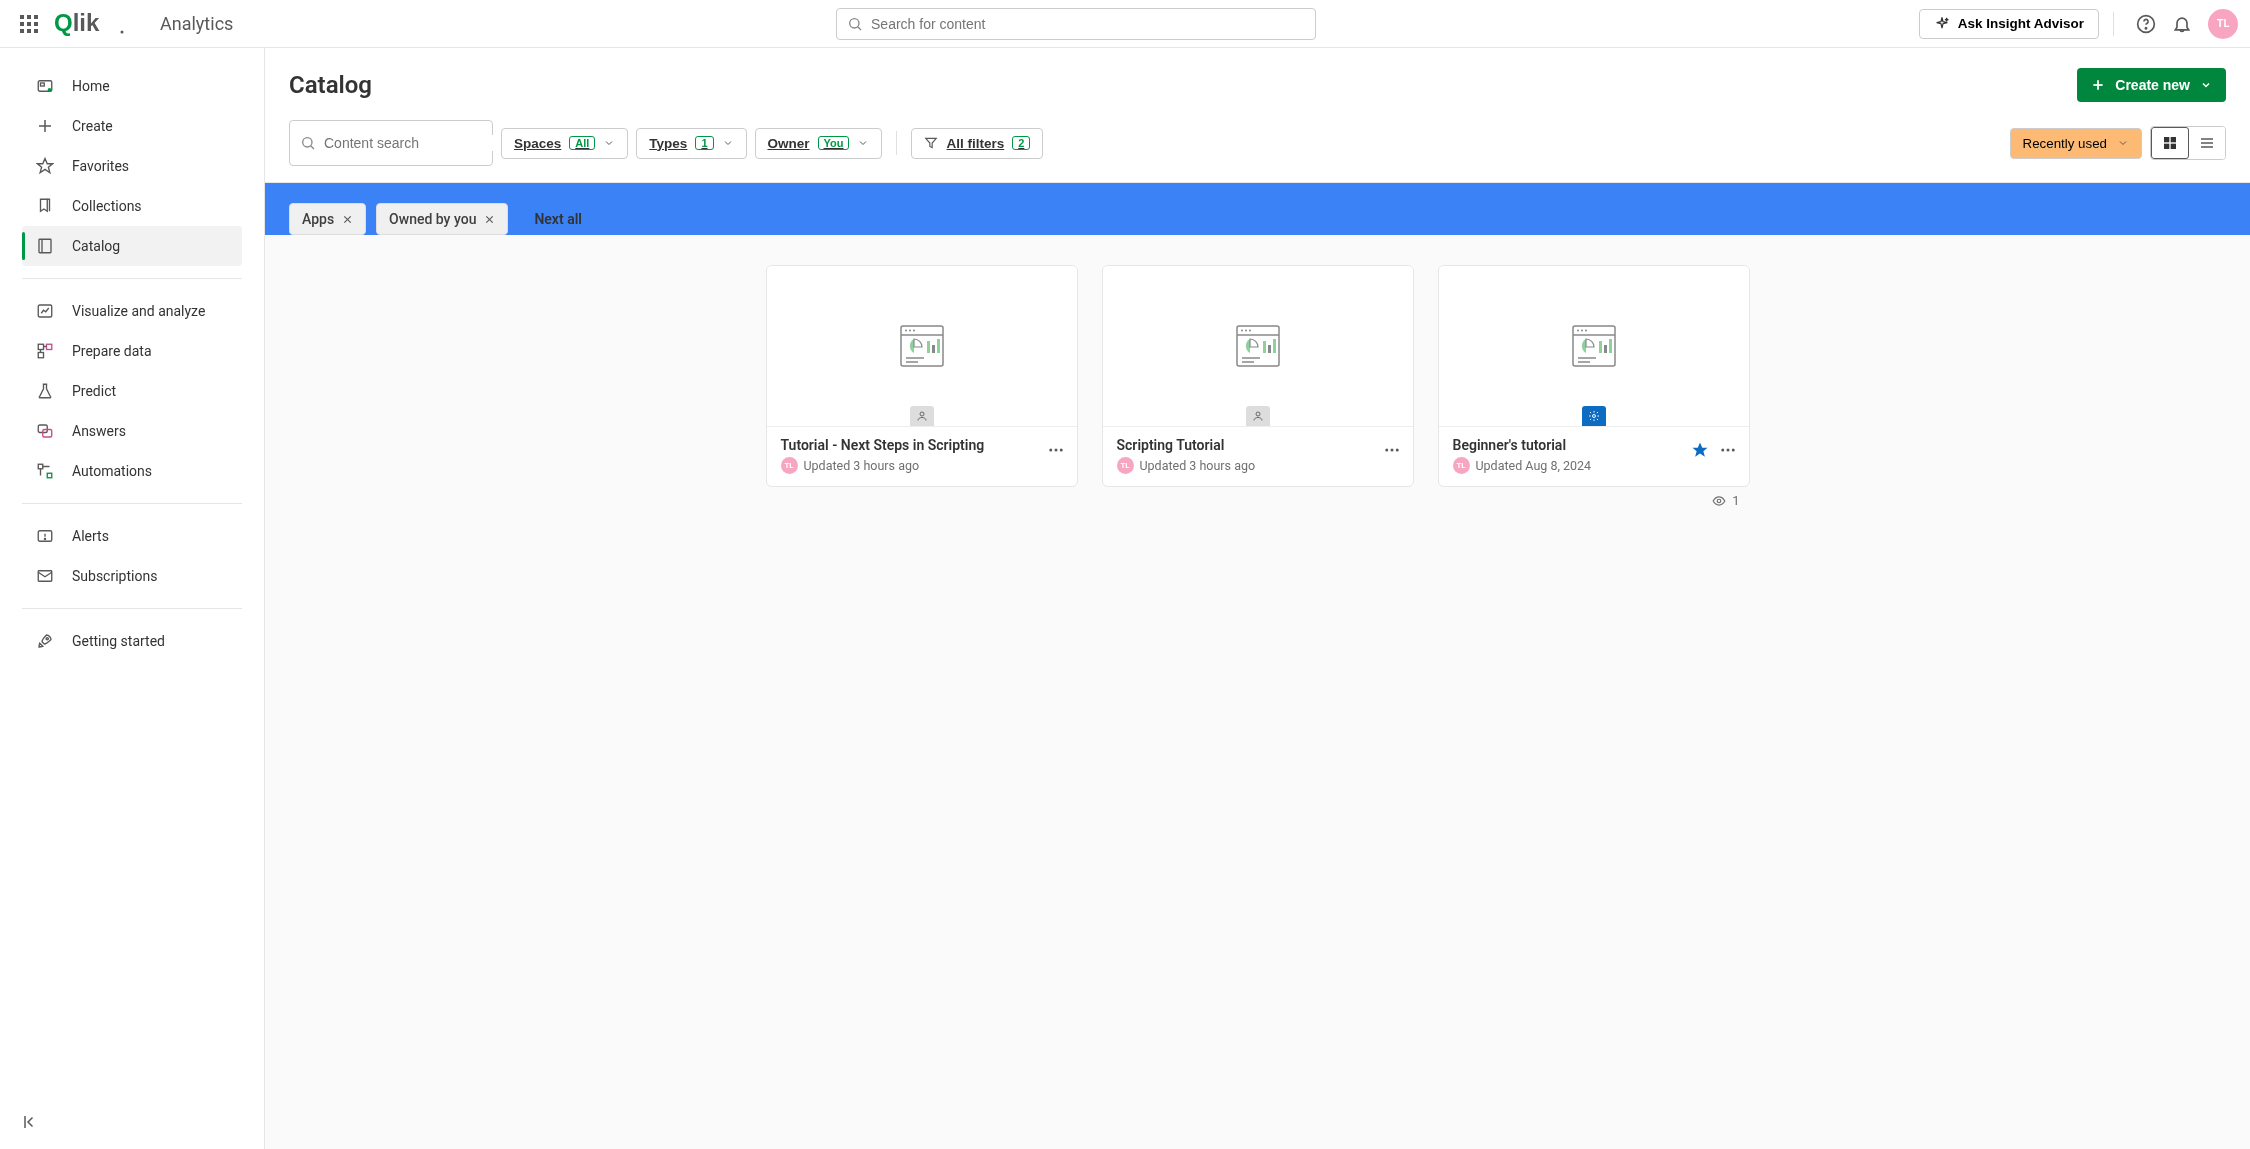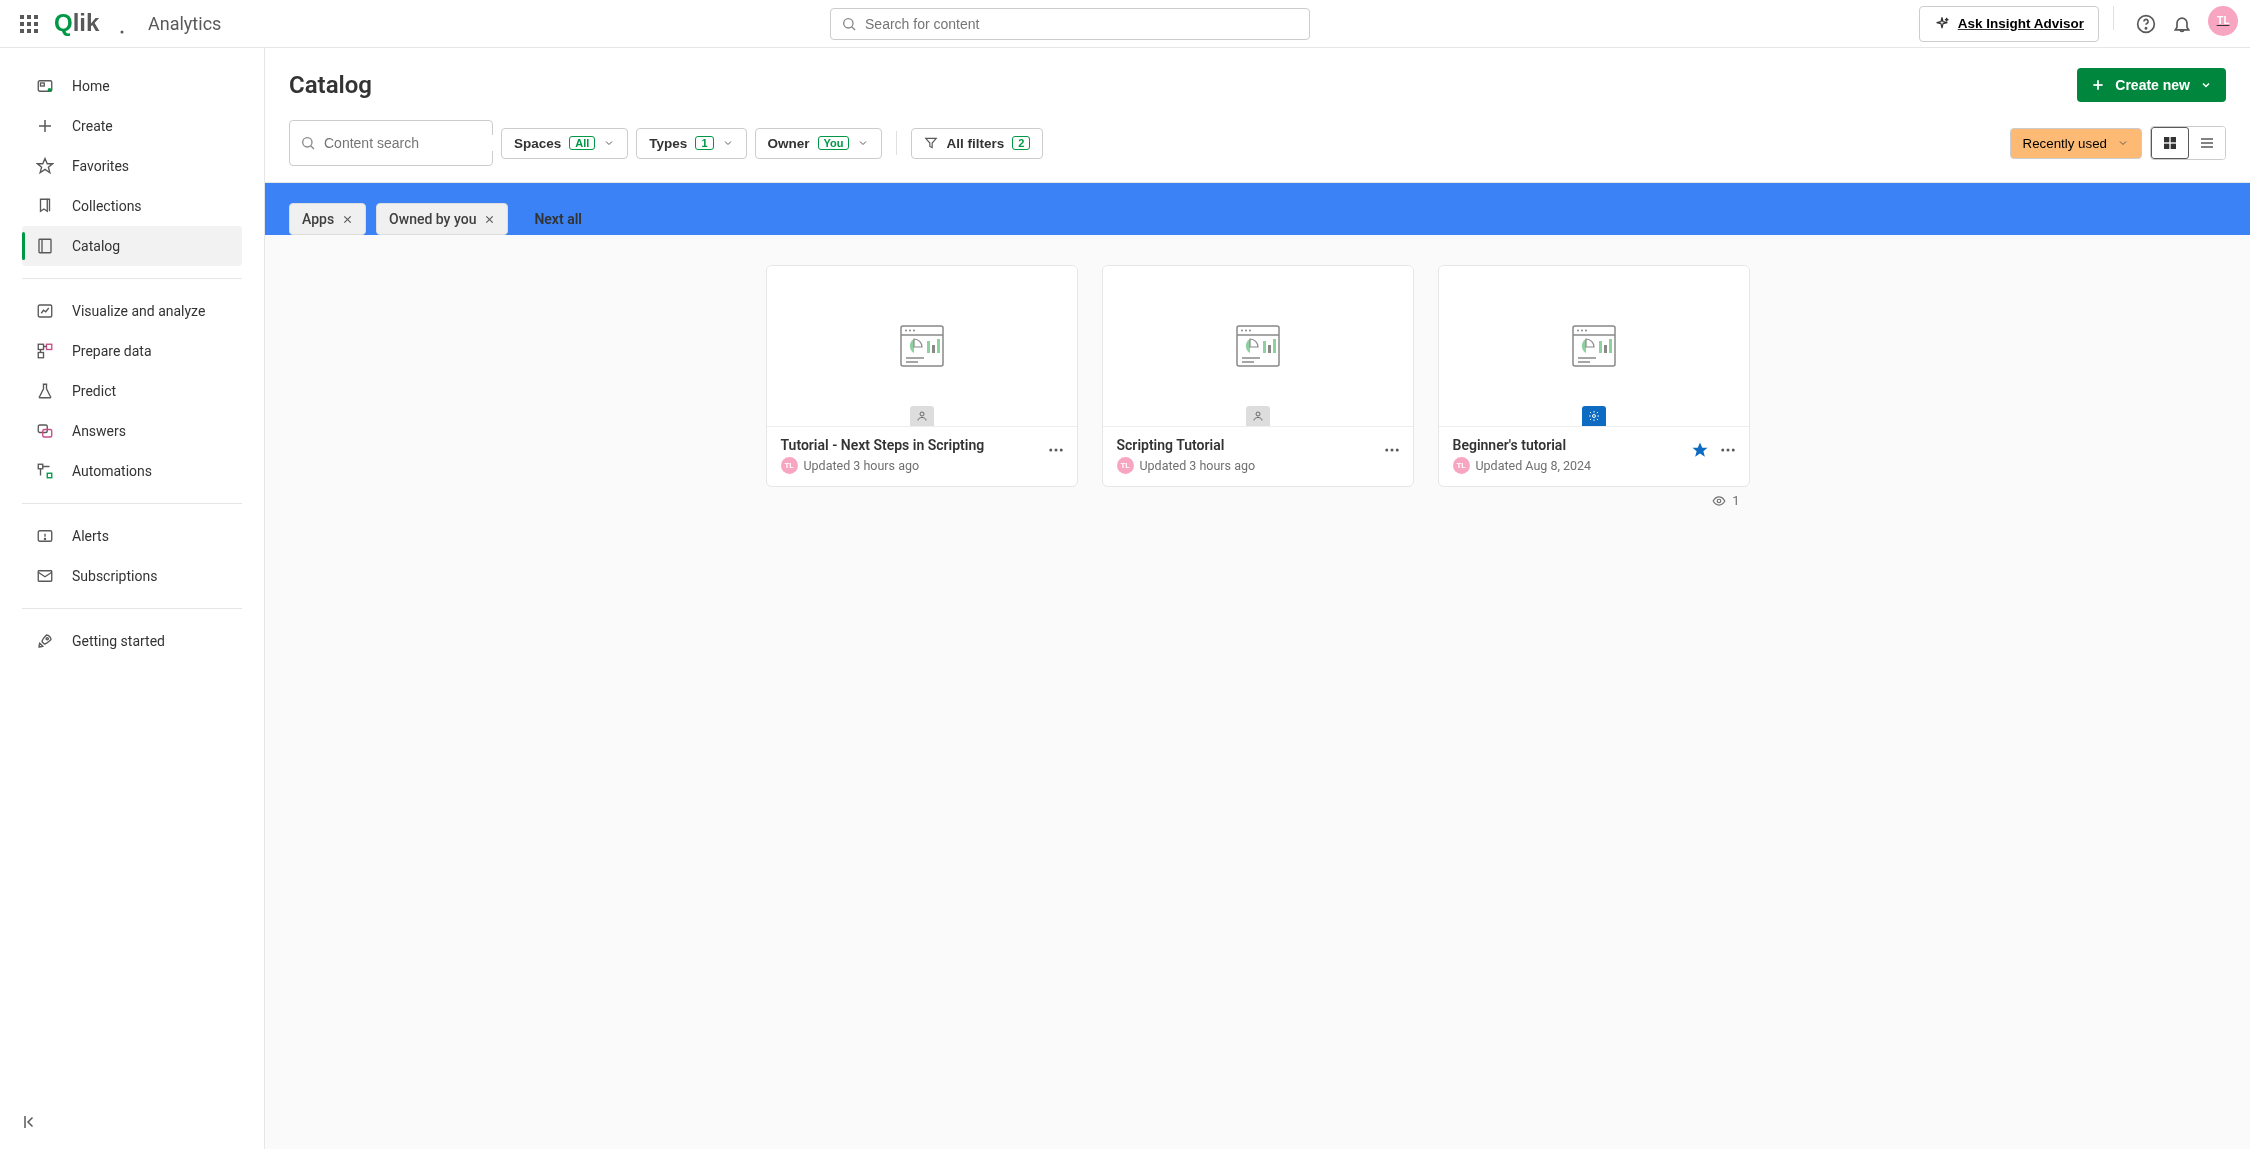--- a/index.html
+++ b/index.html
@@ -2,26 +2,26 @@
 <html><head>
   <meta charset="utf-8">
   <style>
     * { box-sizing: border-box; margin: 0; padding: 0; }
     body { font-family: -apple-system, BlinkMacSystemFont, "Segoe UI", Roboto, sans-serif; color: #333; font-size: 14px; background: #fff; }
     
     
     .header { display: flex; align-items: center; height: 48px; border-bottom: 1px solid #e6e6e6; padding: 0 12px; }
     .app-launcher { padding: 8px; cursor: pointer; }
     .logo { display: flex; align-items: center; margin-left: 8px; margin-right: 16px; }
-    .brand-name { font-size: 18px; color: #595959; margin-left: 6px; }
+    .brand-name { font-size: 18px; color: #595959; margin-left: 18px; }
     .header-spacer { flex: 1; }
     .search-container { width: 480px; margin: 0 auto; }
     .search-box { display: flex; align-items: center; height: 32px; border: 1px solid #ccc; border-radius: 4px; padding: 0 10px; background: #fff; }
     .search-box input { border: none; outline: none; flex: 1; font-size: 14px; margin-left: 8px; color: #666; }
-    .header-right { display: flex; gap: 0; text-decoration: underline; }
+    .header-right { display: flex; align-items: center; gap: 0; }
     .ask-btn { display: flex; align-items: center; gap: 8px; border: 1px solid #ccc; border-radius: 4px; padding: 6px 14px; background: #fff; cursor: pointer; font-weight: 600; font-size: 13.5px; }
     .header-divider { width: 1px; height: 24px; background: #e0e0e0; margin: 0 14px; }
     .header-icon-btn { padding: 8px; cursor: pointer; display: flex; align-items: center; justify-content: center; }
     .avatar { width: 30px; height: 30px; border-radius: 50%; background: #f8a5c2; display: flex; align-items: center; justify-content: center; color: #fff; font-size: 11px; font-weight: 600; margin-left: 8px; cursor: pointer; }
     
     
     .layout { display: flex; height: calc(100vh - 48px); }
     
     
     .sidebar { width: 265px; border-right: 1px solid #e6e6e6; padding: 18px 22px; display: flex; flex-direction: column; position: relative; }
@@ -35,21 +35,21 @@
     
     .main { flex: 1; display: flex; flex-direction: column; overflow: hidden; }
     .main-header { padding: 20px 24px 16px; display: flex; flex-direction: column; gap: 18px; }
     .title-row { display: flex; align-items: center; justify-content: space-between; }
     .page-title { font-size: 24px; font-weight: 600; color: #333; }
     .create-btn { display: flex; align-items: center; gap: 10px; background: #00873d; color: #fff; border: none; border-radius: 4px; padding: 9px 14px; font-weight: 600; cursor: pointer; font-size: 14px; }
     
     .filter-row { display: flex; align-items: center; gap: 8px; }
     .content-search { display: flex; align-items: flex-start; border: 1px solid #ccc; border-radius: 4px; padding: 14px 10px; width: 204px; }
     .content-search input { border: none; outline: none; flex: 1; font-size: 14px; margin-left: 8px; color: #666; }
-    .filter-btn { display: flex; align-items: center; gap: 8px; border: 1px solid #ccc; border-radius: 4px; padding: 7px 12px; background: #fff; cursor: pointer; font-weight: 600; color: #333; font-size: 13.5px; }
+    .filter-btn { display: flex; align-items: center; gap: 8px; border: 1px solid #ccc; border-radius: 4px; padding: 7px 12px; background: #fff; cursor: pointer; font-weight: 600; color: #333; font-size: 13.5px; text-decoration: underline; }
     .badge { border: 1px solid #009845; color: #009845; border-radius: 3px; padding: 0 5px; font-size: 11px; font-weight: 600; }
     .filter-divider { width: 1px; height: 24px; background: #e0e0e0; margin: 0 6px; }
     .filter-spacer { flex: 1; }
     .sort-btn { display: flex; align-items: center; gap: 10px; border: 1px solid #ccc; border-radius: 4px; padding: 7px 12px; background: #fdba74; cursor: pointer; }
     .view-toggle { display: flex; border: 1px solid #ccc; border-radius: 4px; overflow: hidden; }
     .view-toggle button { border: none; background: #fff; padding: 7px 10px; cursor: pointer; display: flex; align-items: center; }
     .view-toggle button.active { background: #fff; border: 1.5px solid #595959; border-radius: 3px; }
     
     .chips-row { display: flex; align-items: center; gap: 10px; padding: 20px 24px 0; border-top: 1px solid #e6e6e6; background: #3b82f6; }
     .chip { display: flex; align-items: center; gap: 8px; background: #f0f0f0; border: 1px solid #ddd; border-radius: 4px; padding: 7px 12px; cursor: pointer; font-weight: 500; color: #404040; }

